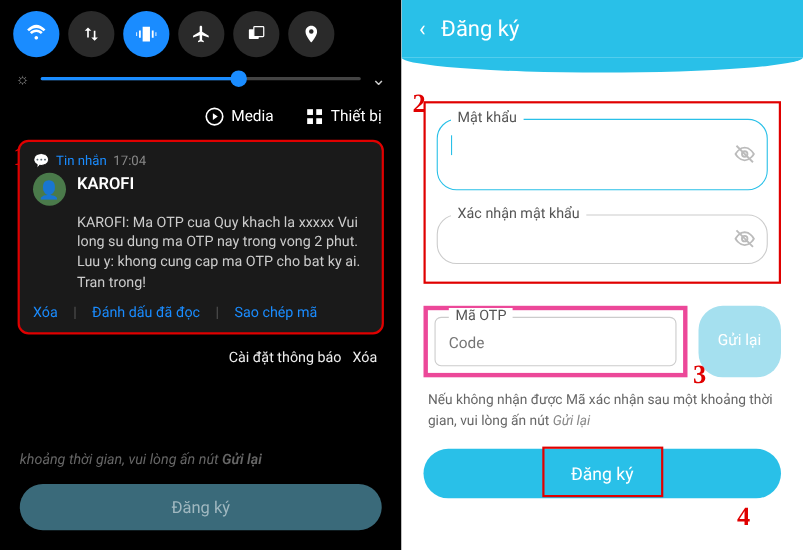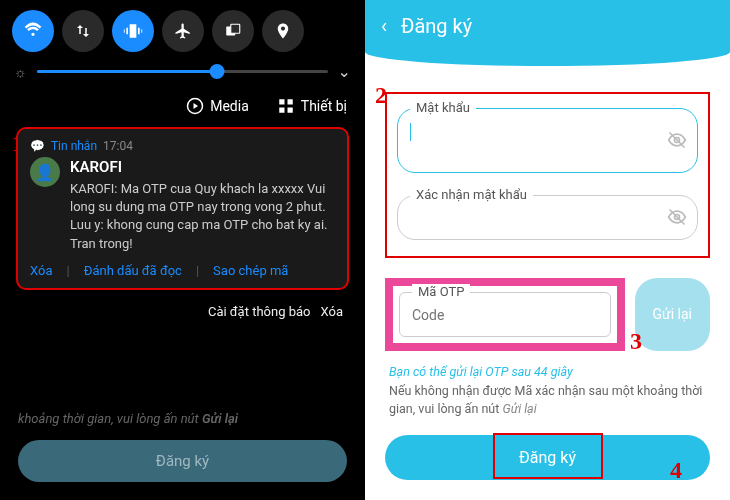--- a/index.html
+++ b/index.html
@@ -20,21 +20,21 @@
 .media-row { display: flex; justify-content: flex-end; gap: 28px; padding: 6px 18px 12px; align-items: center; font-size: 14px; }
 .media-item { display: flex; align-items: center; gap: 6px; }
 
 .marker1 { position: absolute; left: 12px; top: 130px; color: #e00000; font-size: 24px; font-weight: bold; font-family: Georgia, serif; }
 
 .notif { margin: 0 16px; border: 2px solid #e00000; border-radius: 10px; padding: 10px 12px; background: #1a1a1a; position: relative; }
 .notif-head { display: flex; align-items: center; gap: 6px; font-size: 12px; color: #1a8cff; }
 .notif-body { display: flex; gap: 10px; margin-top: 4px; }
 .notif-avatar { width: 30px; height: 30px; border-radius: 50%; background: #4a7a4a; flex-shrink: 0; display: flex; align-items: center; justify-content: center; font-size: 16px; }
 .notif-text { flex: 1; font-size: 13px; line-height: 1.4; }
-.notif-title { font-weight: 600; font-size: 15px; margin-bottom: 2px; }
+.notif-title { font-weight: 600; font-size: 15px; margin-bottom: 16px; }
 .notif-msg { color: #ccc; font-size: 13px; }
 .notif-actions { display: flex; gap: 14px; margin-top: 10px; font-size: 13px; color: #1a8cff; }
 .notif-actions span { cursor: pointer; }
 .notif-divider { color: #555; }
 
 .notif-foot { display: flex; justify-content: flex-end; gap: 10px; padding: 14px 22px; font-size: 13px; color: #eee; }
 
 .dim-bottom { position: absolute; left: 0; right: 0; bottom: 0; padding: 0 18px 18px; }
 .dim-text { color: #666; font-size: 13px; margin-bottom: 14px; font-style: italic; }
 .dim-text .bold { font-weight: 600; }
@@ -51,21 +51,21 @@
 .group-box { border: 2px solid #e00000; padding: 14px 10px 10px; margin-bottom: 20px; }
 
 .field { position: relative; border: 1px solid #ccc; border-radius: 18px; padding: 12px 40px 12px 12px; margin-bottom: 22px; }
 .field.active { border-color: #29c0e8; }
 .field-label { position: absolute; top: -9px; left: 12px; background: #fff; padding: 0 6px; font-size: 13px; color: #555; }
 .field input { border: none; outline: none; width: 100%; font-size: 14px; background: transparent; }
 .cursor { display: inline-block; width: 1px; height: 18px; background: #29c0e8; vertical-align: middle; }
 .eye-icon { position: absolute; right: 10px; top: 50%; transform: translateY(-50%); color: #bbb; font-size: 18px; }
 
 .otp-row { display: flex; gap: 10px; align-items: stretch; margin-bottom: 12px; }
-.otp-wrap { border: 8px solid #ec4899; padding: 6px; flex: 1; }
+.otp-wrap { border: 4px solid #ec4899; padding: 6px; flex: 1; }
 .otp-field { border: 1px solid #ccc; border-radius: 6px; padding: 12px; position: relative; }
 .otp-label { position: absolute; top: -9px; left: 12px; background: #fff; padding: 0 6px; font-size: 13px; color: #555; }
 .otp-field input { border: none; outline: none; width: 100%; font-size: 14px; color: #14532d; background: transparent; }
 .resend-btn { background: #a5e0ef; color: #fff; padding: 0 18px; border-radius: 22px; display: flex; align-items: center; font-size: 14px; }
 .marker3 { position: absolute; right: 88px; top: 328px; color: #e00000; font-size: 24px; font-weight: bold; font-family: Georgia, serif; }
 
 .hint { font-size: 12.5px; line-height: 1.5; padding: 0 4px; margin-bottom: 16px; }
 .hint-line1 { color: #29c0e8; font-style: italic; }
 .hint-line2 { color: #666; }
 .hint-line2 .italic-link { font-style: italic; color: #888; }
@@ -219,21 +219,20 @@
         <div class="otp-field">
           <span class="otp-label">Mã OTP</span>
           <input type="text" placeholder="Code" style="">
         </div>
       </div>
       <div class="resend-btn">Gửi lại</div>
     </div>
     <div class="marker3">3</div>
 
     <div class="hint">
-      <div class="hint-line1">Bạn có thể gửi lại OTP sau 44 giây</div>
       <div class="hint-line2"><span>Nếu không nhận được Mã xác nhận sau một khoảng thời gian, vui lòng ấn nút </span><span class="italic-link">Gửi lại</span></div>
     </div>
 
     <div class="submit-wrap">
       <div class="submit-btn">Đăng ký</div>
       <div class="submit-box"></div>
     </div>
   </div>
 
   <div class="marker4">4</div>

